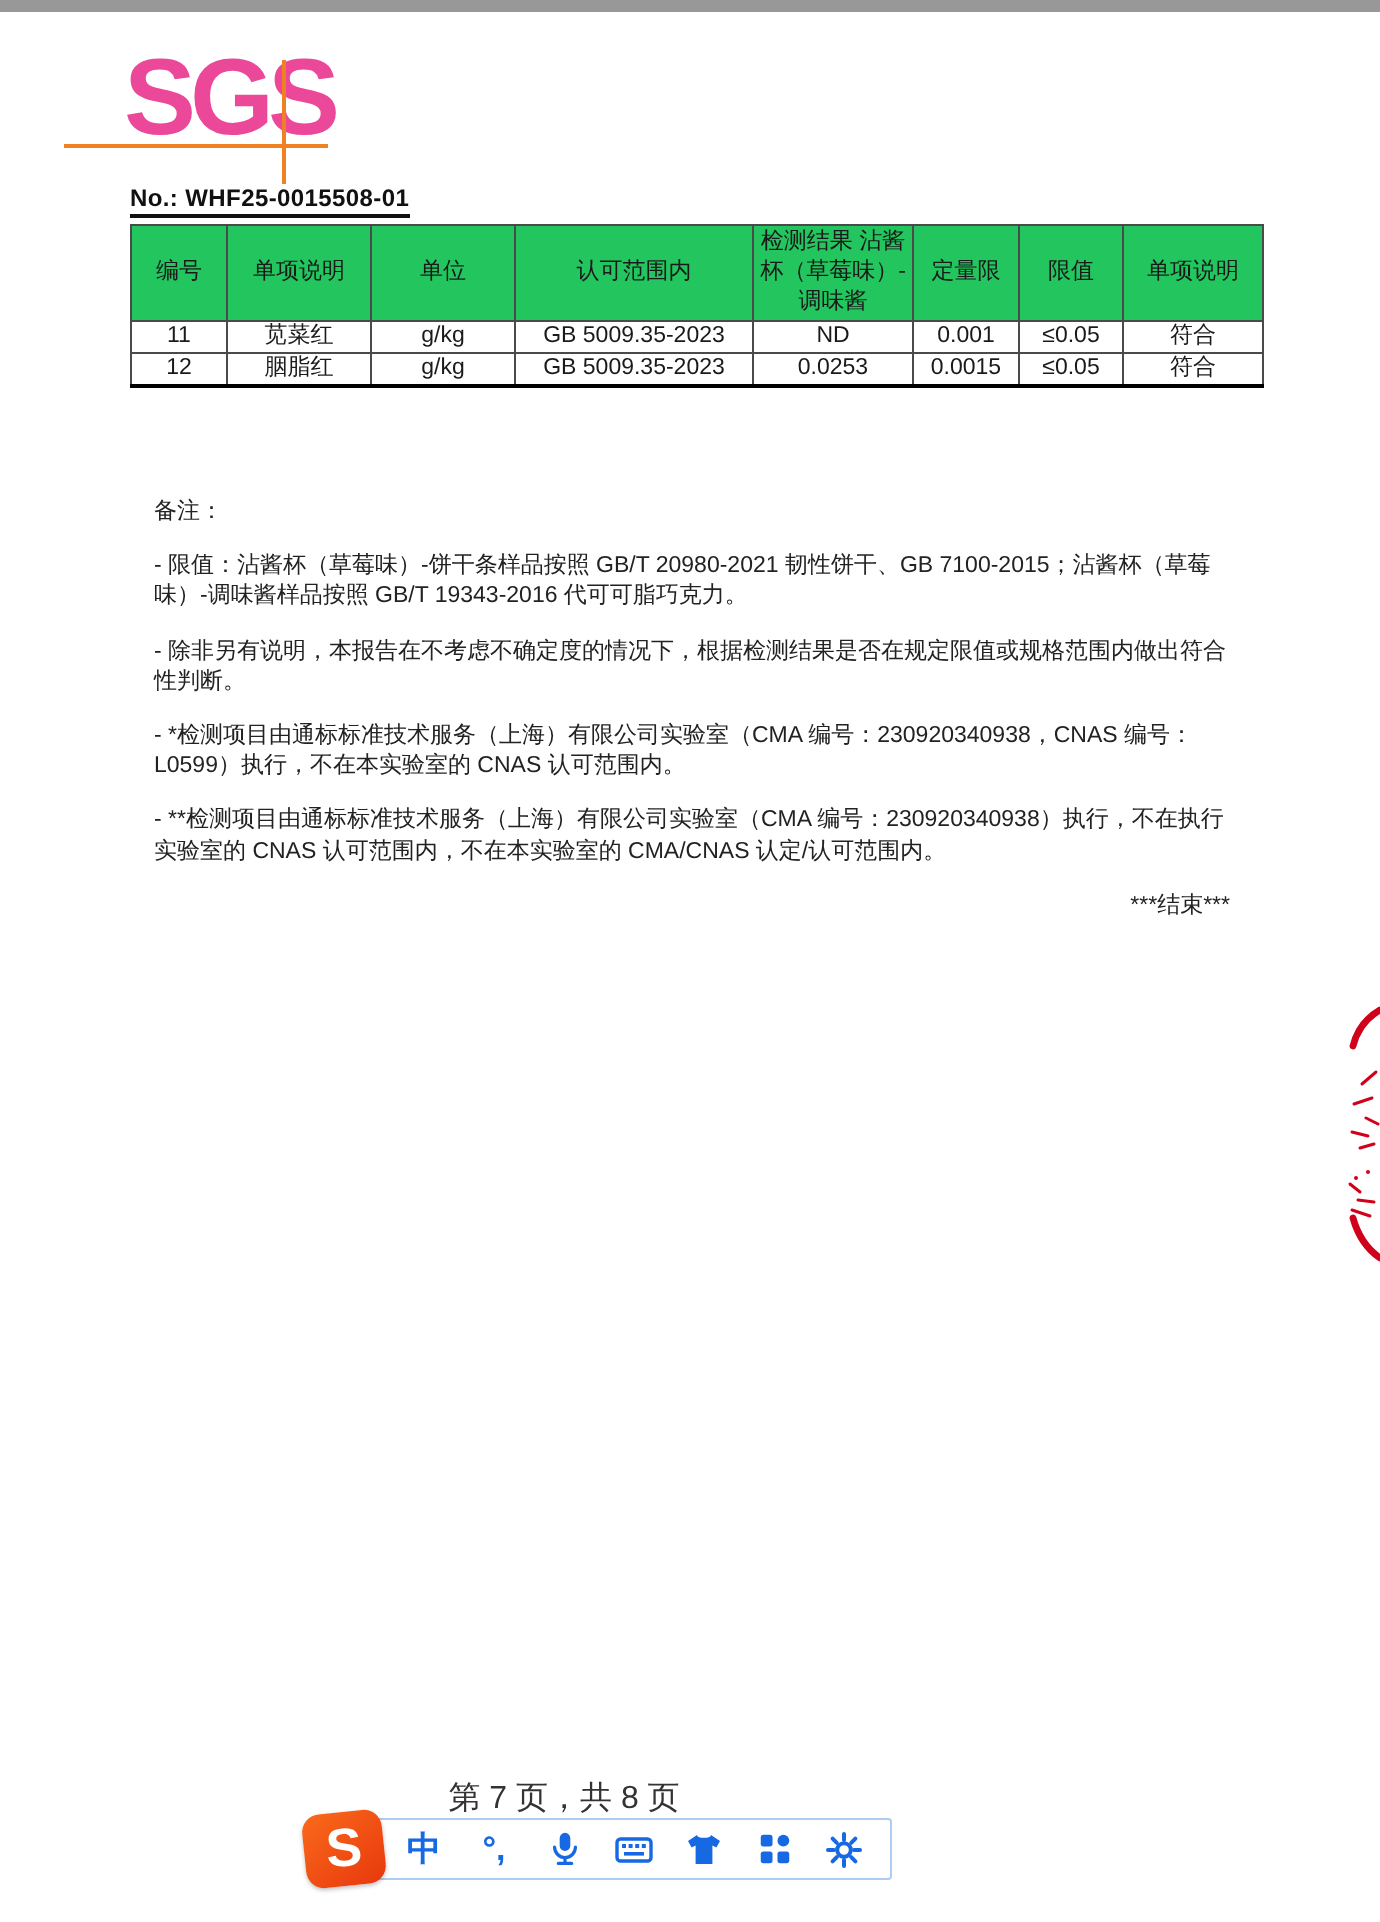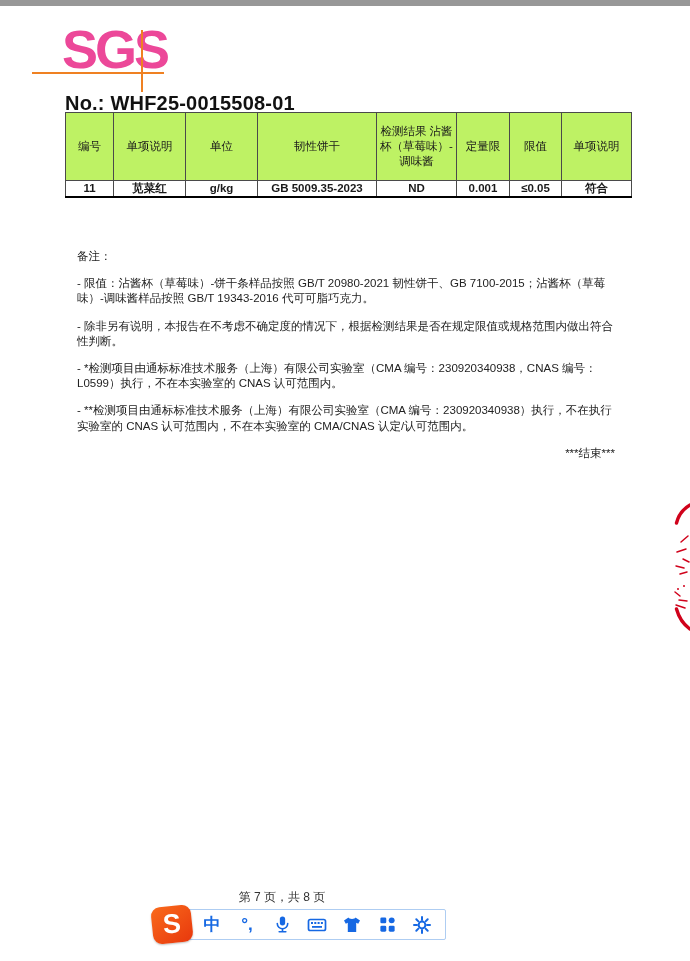--- a/index.html
+++ b/index.html
@@ -13,43 +13,43 @@
   
   .logo-wrap { position:absolute; left:38px; top:14px; width:200px; height:90px; }
   .sgs-text {
     position:absolute; left:24px; top:8px; font-size:54px; font-weight:bold;
     color:#ec4899; letter-spacing:-3px; line-height:1;
   }
   .logo-hline { position:absolute; left:-6px; top:58px; width:132px; height:2px; background:#ef8122; }
   .logo-vline { position:absolute; left:103px; top:16px; width:2px; height:62px; background:#ef8122; }
 
   .report-no {
-    position:absolute; left:65px; top:92px; font-size:20px; font-weight:bold;
+    position:absolute; left:65px; top:92px; font-size:12px; font-weight:bold;
     color:#111; border-bottom:2.5px solid #111; padding-bottom:1px; letter-spacing:0.2px;
   }
 
   
   .result-table { position:absolute; left:65px; top:112px; border-collapse:collapse; border-bottom:2px solid #000; }
   .result-table th, .result-table td {
     border:1px solid #4a4a4a; text-align:center; vertical-align:middle;
-    font-size:11.5px; padding:1px 3px; color:#1a1a1a;font-weight:bold;
-  }
-  .result-table th { background:#bef264; font-weight:normal; height:68px; line-height:1.3; }
+    font-size:11.5px; padding:1px 3px; color:#1a1a1a;
+  }
+  .result-table th { background:#22c55e; font-weight:normal; height:48px; line-height:1.3; }
   .result-table td { height:15px; line-height:1.15; }
 
   
   .notes { position:absolute; left:65px; top:237px; width:562px; font-size:11.5px; line-height:15.2px; color:#222; }
   .notes .line { margin:12px; }
   .end-marker { text-align:right; margin-top:0; }
 
   
   .stamp { position:absolute; right:0; top:502px; width:24px; height:132px; }
 
   
-  .footer-page { position:absolute; left:0; top:889px; width:564px; text-align:center; font-size:12px; color:#333; }
+  .footer-page { position:absolute; left:0; top:889px; width:564px; text-align:center; font-size:16px; color:#333; }
 
   
   .ime { position:absolute; left:152px; top:906px; display:flex; align-items:center; }
   .ime-logo {
     width:40px; height:37px; border-radius:9px;
     background:linear-gradient(145deg,#f96a1b,#e8380d);
     display:flex; align-items:center; justify-content:center;
     transform:rotate(-6deg); z-index:2;
     box-shadow:0 1px 2px rgba(0,0,0,.25);
   }
@@ -87,35 +87,45 @@
       <col style="width:80px">
         <col style="width:53px">
         <col style="width:52px">
         <col style="width:70px">
     </colgroup>
     <thead>
       <tr>
         <th>编号</th>
         <th>单项说明</th>
         <th>单位</th>
-        <th>韧性饼干</th>
+        <th>认可范围内</th>
         <th>检测结果 沾酱杯（草莓味）-调味酱</th>
         <th>定量限</th>
         <th>限值</th>
         <th>单项说明</th>
       </tr>
     </thead>
     <tbody>
       <tr>
         <td>11</td>
         <td>苋菜红</td>
         <td>g/kg</td>
         <td>GB 5009.35-2023</td>
         <td>ND</td>
         <td>0.001</td>
+        <td>≤0.05</td>
+        <td>符合</td>
+      </tr>
+      <tr>
+        <td>12</td>
+        <td>胭脂红</td>
+        <td>g/kg</td>
+        <td>GB 5009.35-2023</td>
+        <td>0.0253</td>
+        <td>0.0015</td>
         <td>≤0.05</td>
         <td>符合</td>
       </tr>
     </tbody>
   </table>
 
   <div class="notes">
     <p class="line">备注：</p>
     <p class="line">- 限值：沾酱杯（草莓味）-饼干条样品按照 GB/T 20980-2021 韧性饼干、GB 7100-2015；沾酱杯（草莓味）-调味酱样品按照 GB/T 19343-2016 代可可脂巧克力。</p>
     <p class="line">- 除非另有说明，本报告在不考虑不确定度的情况下，根据检测结果是否在规定限值或规格范围内做出符合性判断。</p>

